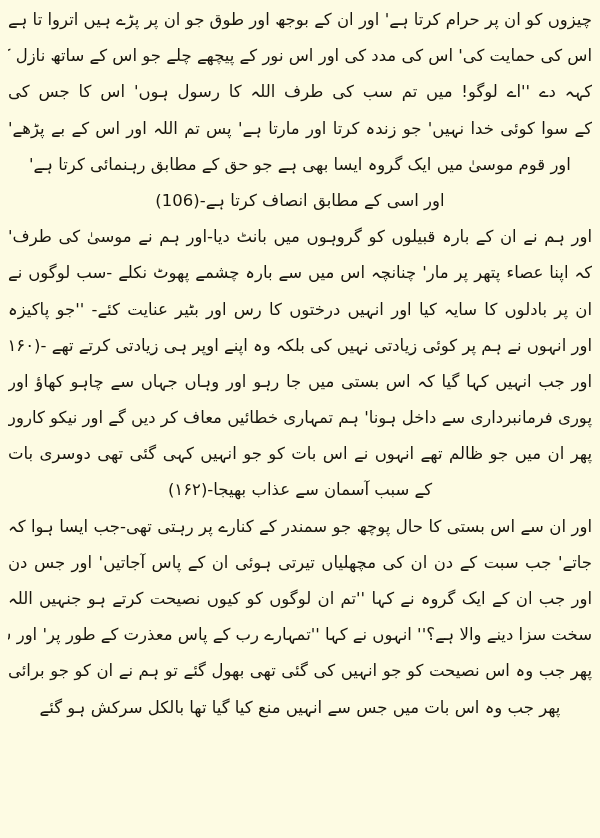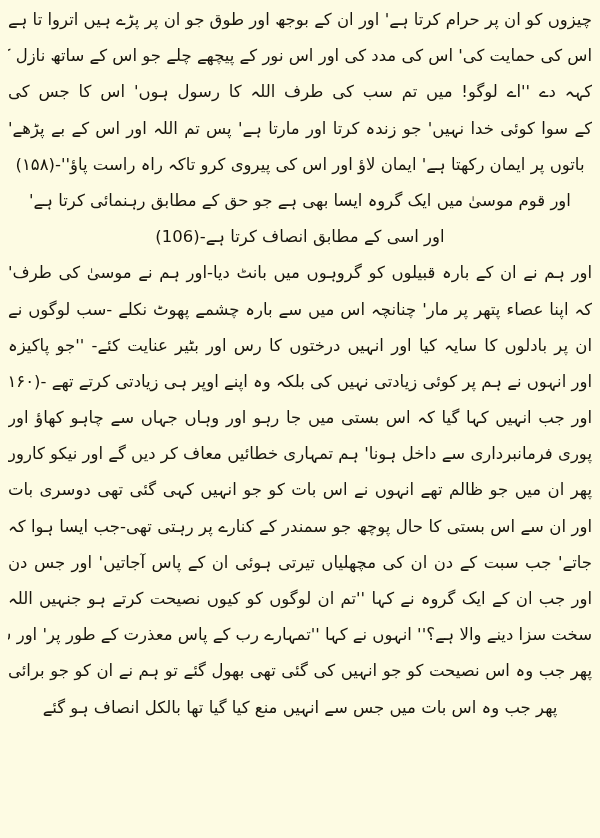--- a/index.html
+++ b/index.html
@@ -38,30 +38,30 @@
 </style>
 </head>
 <body>
 
 <div class="page">
   <div>
       <div class="line justify">چیزوں کو ان پر حرام کرتا ہے' اور ان کے بوجھ اور طوق جو ان پر پڑے ہیں اتروا تا ہے -ہاں! جو لوگ اس پر ایمان لائے'</div>
       <div class="line center">اس کی حمایت کی' اس کی مدد کی اور اس نور کے پیچھے چلے جو اس کے ساتھ نازل کیا گیا' وہی کامیاب ہوں گے -(۱۵۷)</div>
       <div class="line justify">کہہ دے ''اے لوگو! میں تم سب کی طرف اللہ کا رسول ہوں' اس کا جس کی بادشاہت آسمانوں اور زمین پر ہے' جس</div>
       <div class="line justify">کے سوا کوئی خدا نہیں' جو زندہ کرتا اور مارتا ہے' پس تم اللہ اور اس کے بے پڑھے' نبی رسول پر' جو اللہ اور اس کی</div>
-      <div class="line center">باتوں پر ایمان رکھتا ہے' ایمان لاؤ اور اس کی پیروی کرو تاکہ راہ راست پاؤ''-(۱۵۸)</div>
       <div class="line center">اور قوم موسیٰ میں ایک گروہ ایسا بھی ہے جو حق کے مطابق رہنمائی کرتا ہے'</div>
       <div class="line center">اور اسی کے مطابق انصاف کرتا ہے-(106)</div>
       <div class="line justify">اور ہم نے ان کے بارہ قبیلوں کو گروہوں میں بانٹ دیا-اور ہم نے موسیٰ کی طرف' جب اس کی قوم نے پانی مانگا' وحی کی</div>
       <div class="line justify">کہ اپنا عصاء پتھر پر مار' چنانچہ اس میں سے بارہ چشمے پھوٹ نکلے -سب لوگوں نے اپنا اپنا گھاٹ معلوم کر لیا-اور ہم نے</div>
       <div class="line justify">ان پر بادلوں کا سایہ کیا اور انہیں درختوں کا رس اور بٹیر عنایت کئے- ''جو پاکیزہ چیزیں ہم نے تمہیں دی ہیں وہ کھاؤ''-</div>
       <div class="line center">اور انہوں نے ہم پر کوئی زیادتی نہیں کی بلکہ وہ اپنے اوپر ہی زیادتی کرتے تھے -(۱۶۰)</div>
       <div class="line justify">اور جب انہیں کہا گیا کہ اس بستی میں جا رہو اور وہاں جہاں سے چاہو کھاؤ اور کہنا! ''بخش دے'' اور دروازے میں</div>
       <div class="line center">پوری فرمانبرداری سے داخل ہونا' ہم تمہاری خطائیں معاف کر دیں گے اور نیکو کاروں کو زیادہ دیں گے''-(۱۶۱)</div>
       <div class="line justify">پھر ان میں جو ظالم تھے انہوں نے اس بات کو جو انہیں کہی گئی تھی دوسری بات سے بدل دیا تو ہم نے ان پر ان کے ظلم</div>
+      <div class="line center">کے سبب آسمان سے عذاب بھیجا-(۱۶۲)</div>
       <div class="line justify">اور ان سے اس بستی کا حال پوچھ جو سمندر کے کنارے پر رہتی تھی-جب ایسا ہوا کہ وہ لوگ سبت میں حد سے نکل</div>
       <div class="line justify">جاتے' جب سبت کے دن ان کی مچھلیاں تیرتی ہوئی ان کے پاس آجاتیں' اور جس دن ان کا سبت نہ ہو تا وہ ان کے پاس</div>
       <div class="line justify">اور جب ان کے ایک گروہ نے کہا ''تم ان لوگوں کو کیوں نصیحت کرتے ہو جنہیں اللہ ہلاک کرنے والا ہے یا انہیں</div>
       <div class="line center">سخت سزا دینے والا ہے؟'' انہوں نے کہا ''تمہارے رب کے پاس معذرت کے طور پر' اور شاید وہ ڈر جائیں''-(۱۶۴)</div>
       <div class="line justify">پھر جب وہ اس نصیحت کو جو انہیں کی گئی تھی بھول گئے تو ہم نے ان کو جو برائی سے منع کرتے تھے بچالیا' اور ظالموں کو</div>
-      <div class="line center">پھر جب وہ اس بات میں جس سے انہیں منع کیا گیا تھا بالکل انصاف ہو گئے</div>
+      <div class="line center">پھر جب وہ اس بات میں جس سے انہیں منع کیا گیا تھا بالکل سرکش ہو گئے</div>
     </div>
 </div>
 
 </body></html>

